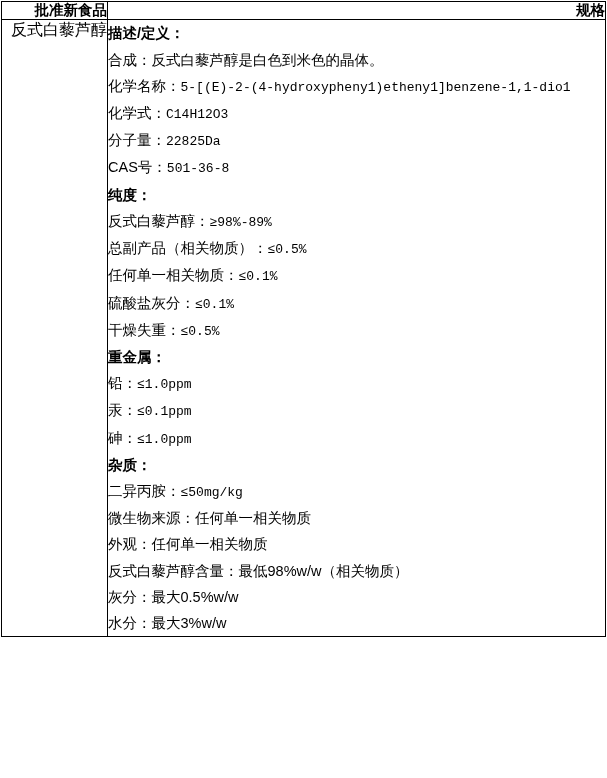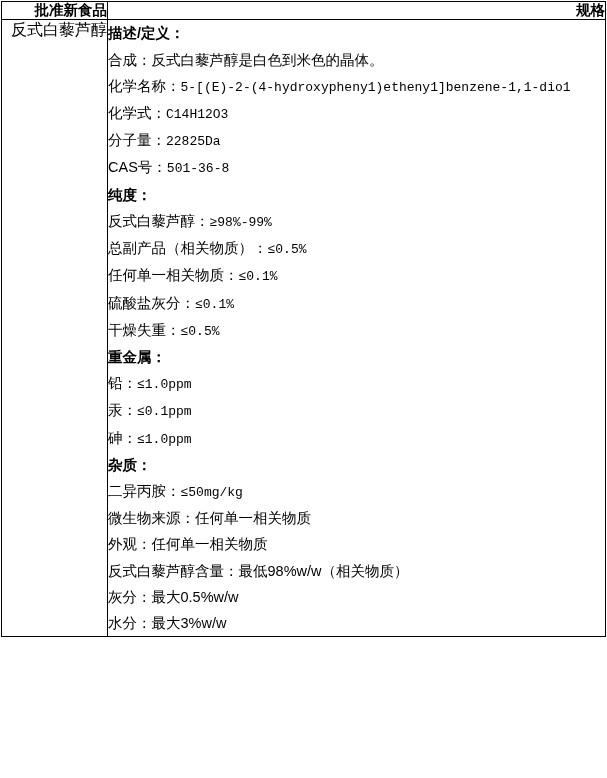--- a/index.html
+++ b/index.html
@@ -80,21 +80,21 @@
     <tr>
       <td class="name-cell">反式白藜芦醇</td>
       <td class="spec-cell">
         <div class="line bold">描述/定义：</div>
         <div class="line">合成：反式白藜芦醇是白色到米色的晶体。</div>
         <div class="line"><span>化学名称：</span><span class="mono">5-[(E)-2-(4-hydroxypheny1)etheny1]benzene-1,1-dio1</span></div>
         <div class="line"><span>化学式：</span><span class="mono">C14H12O3</span></div>
         <div class="line"><span>分子量：</span><span class="mono">22825Da</span></div>
         <div class="line"><span>CAS号：</span><span class="mono">501-36-8</span></div>
         <div class="line bold">纯度：</div>
-        <div class="line"><span>反式白藜芦醇：</span><span class="mono">≥98%-99%</span></div>
+        <div class="line"><span>反式白藜芦醇：</span><span class="mono">≥98%-89%</span></div>
         <div class="line"><span>总副产品（相关物质）：</span><span class="mono">≤0.5%</span></div>
         <div class="line"><span>任何单一相关物质：</span><span class="mono">≤0.1%</span></div>
         <div class="line"><span>硫酸盐灰分：</span><span class="mono">≤0.1%</span></div>
         <div class="line"><span>干燥失重：</span><span class="mono">≤0.5%</span></div>
         <div class="line bold">重金属：</div>
         <div class="line"><span>铅：</span><span class="mono">≤1.0ppm</span></div>
         <div class="line"><span>汞：</span><span class="mono">≤0.1ppm</span></div>
         <div class="line"><span>砷：</span><span class="mono">≤1.0ppm</span></div>
         <div class="line bold">杂质：</div>
         <div class="line"><span>二异丙胺：</span><span class="mono">≤50mg/kg</span></div>

